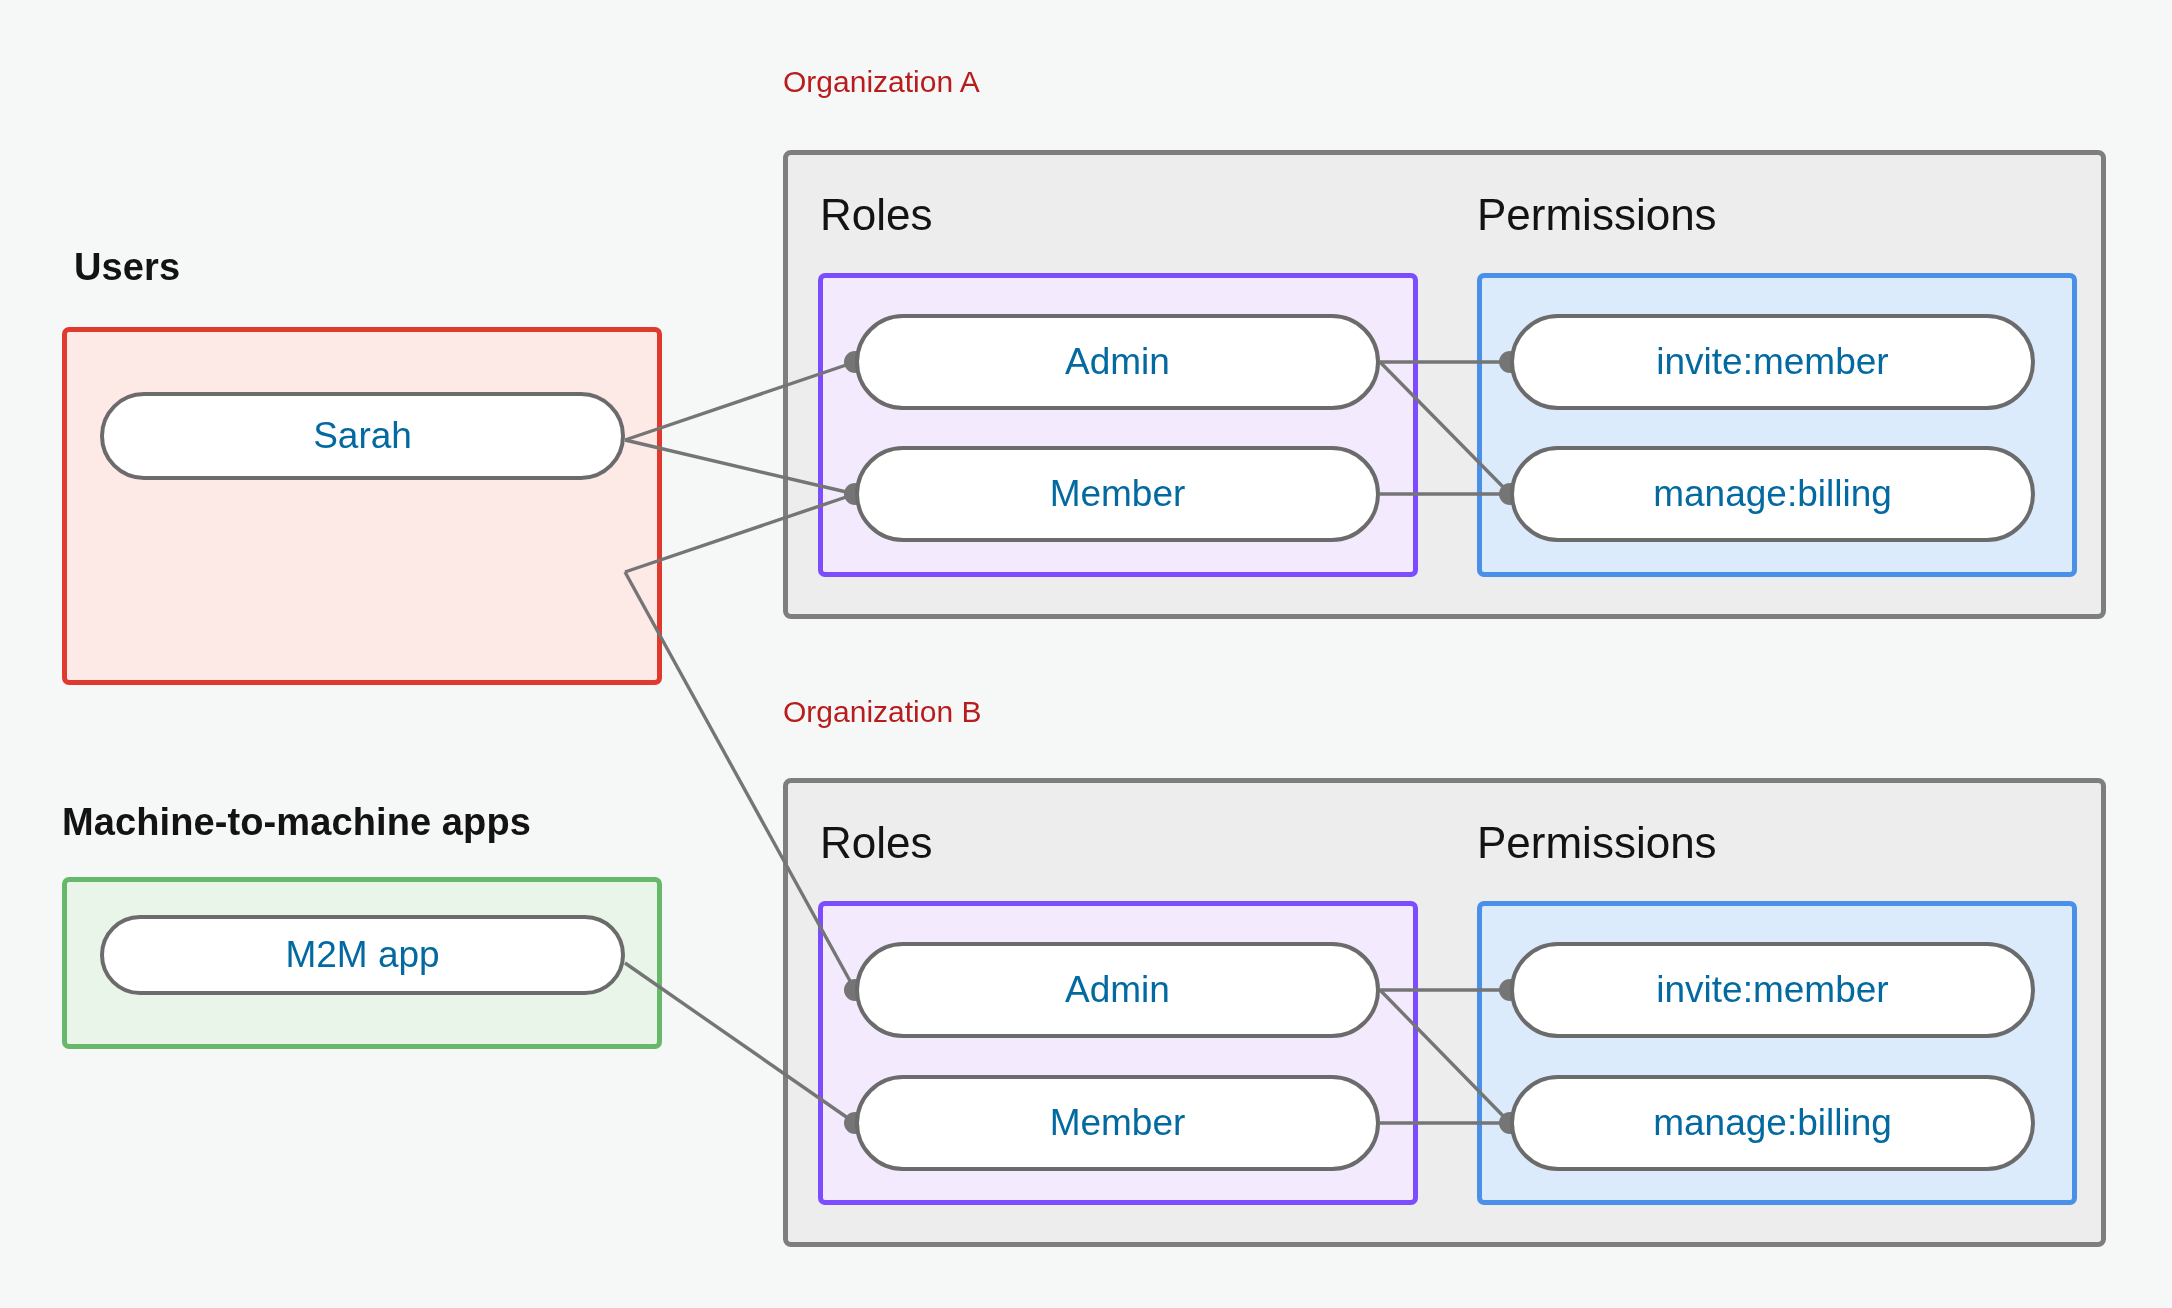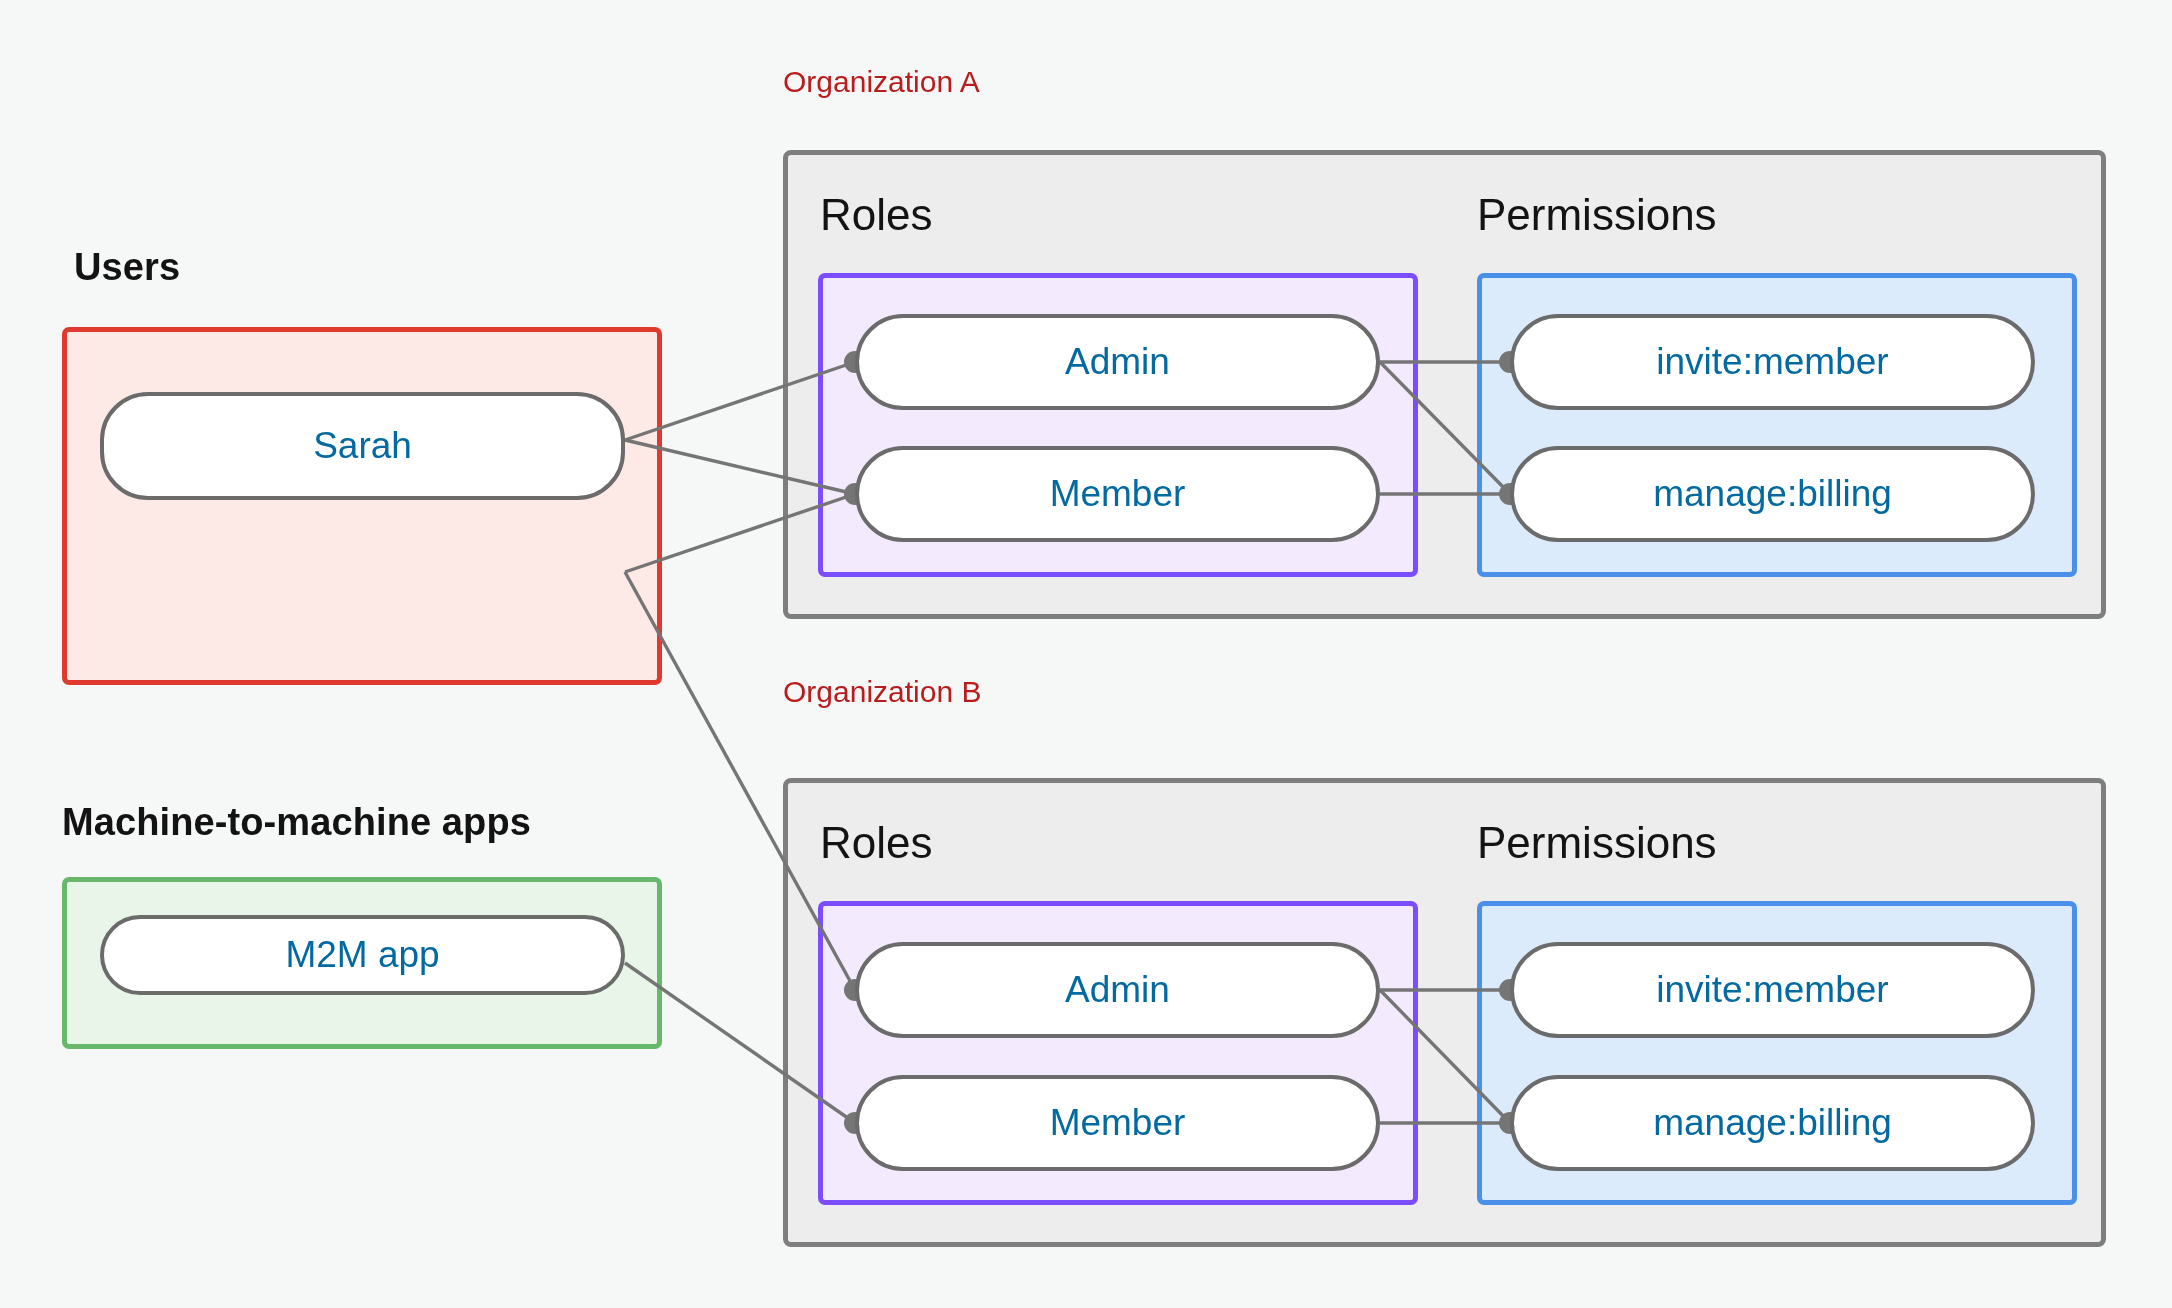--- a/index.html
+++ b/index.html
@@ -124,21 +124,21 @@
       <circle cx="1510" cy="990" r="11"></circle>
       <circle cx="1510" cy="1123" r="11"></circle>
     </g>
   </svg>
 
   <div class="group-title" style="left:74px; top:246px;">Users</div>
 
   <div class="box" style="left:62px; top:327px; width:600px; height:358px;
               border-color:#E03A2F; background:#FDEAE7;"></div>
 
-  <div class="node" style="left:100px; top:392px; width:525px; height:108px;">
+  <div class="node" style="left:100px; top:392px; width:525px; height:88px;">
     <span>Sarah</span>
   </div>
 
 
   <div class="group-title" style="left:62px; top:801px;">Machine-to-machine apps</div>
 
   <div class="box" style="left:62px; top:877px; width:600px; height:172px;
               border-color:#67B86B; background:#E9F5E9;"></div>
 
   <div class="node" style="left:100px; top:915px; width:525px; height:80px;">
@@ -168,21 +168,21 @@
   </div>
 
   <div class="node" style="left:1510px; top:314px; width:525px; height:96px;">
     <span>invite:member</span>
   </div>
 
   <div class="node" style="left:1510px; top:446px; width:525px; height:96px;">
     <span>manage:billing</span>
   </div>
 
-  <div class="org-title" style="left:783px; top:675px;">Organization B</div>
+  <div class="org-title" style="left:783px; top:695px;">Organization B</div>
 
   <div class="org-box" style="left:783px; top:778px; width:1323px; height:469px;"></div>
 
   <div class="sub-title" style="left:820px; top:818px;">Roles</div>
 
   <div class="sub-title" style="left:1477px; top:818px;">Permissions</div>
 
   <div class="box" style="left:818px; top:901px; width:600px; height:304px;
               border-color:#7C4DFF; background:#F3EBFD;"></div>
 

